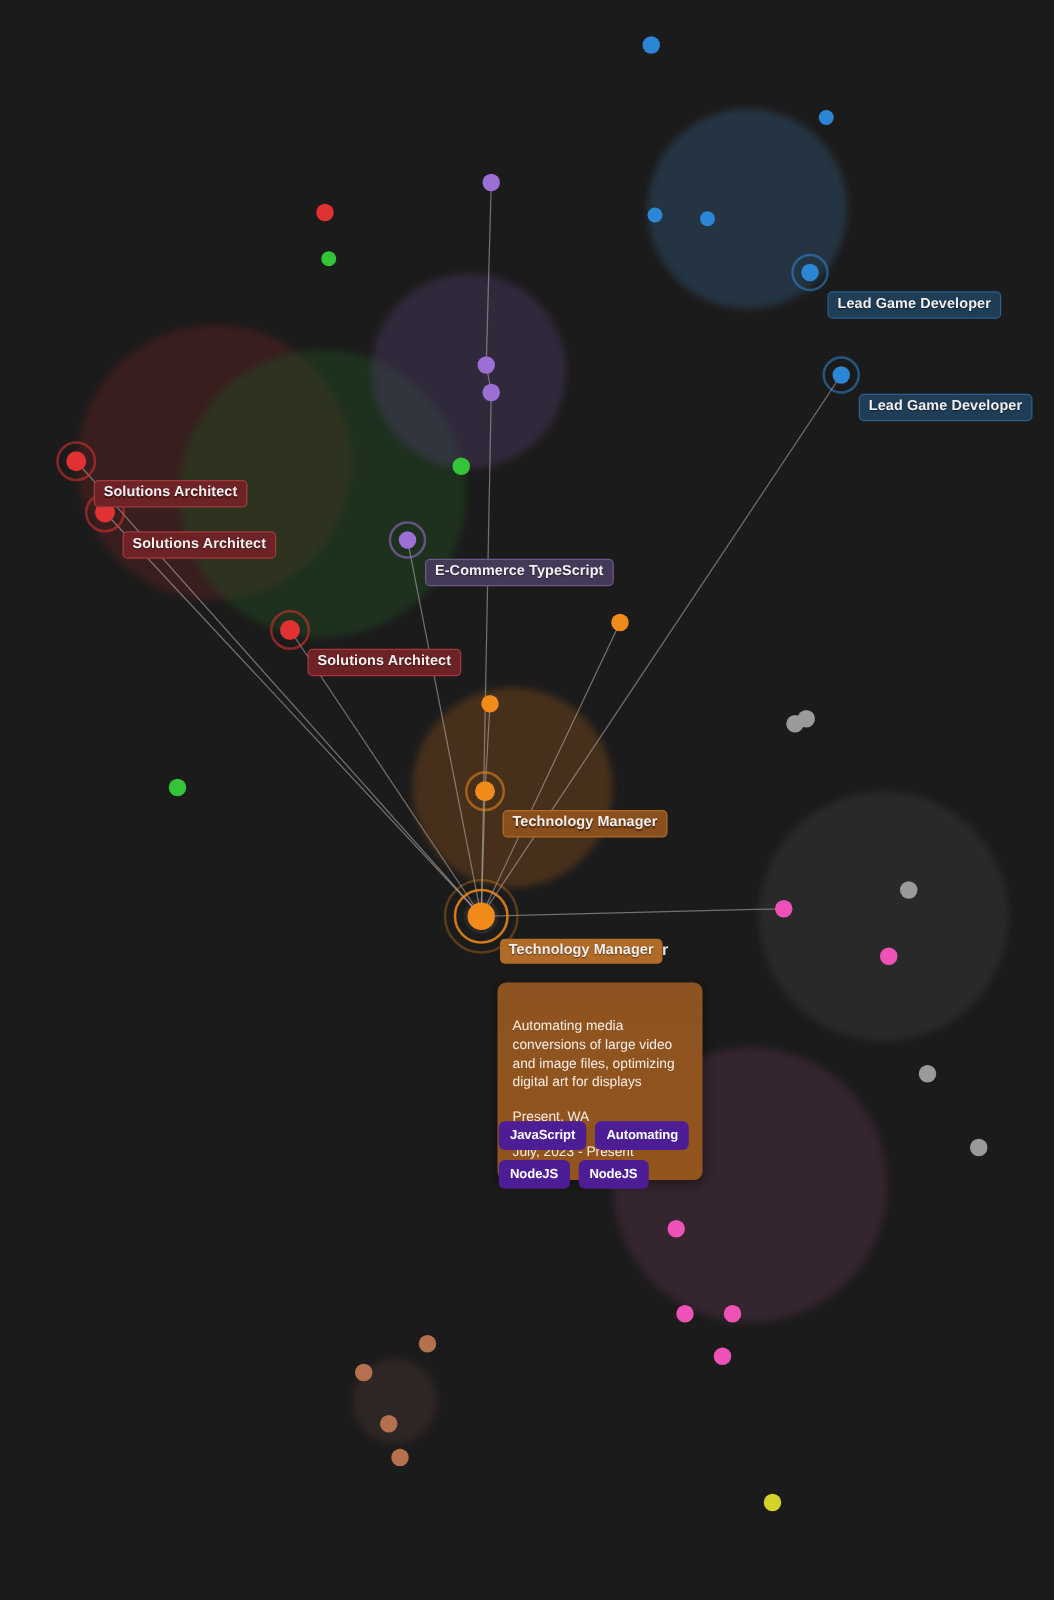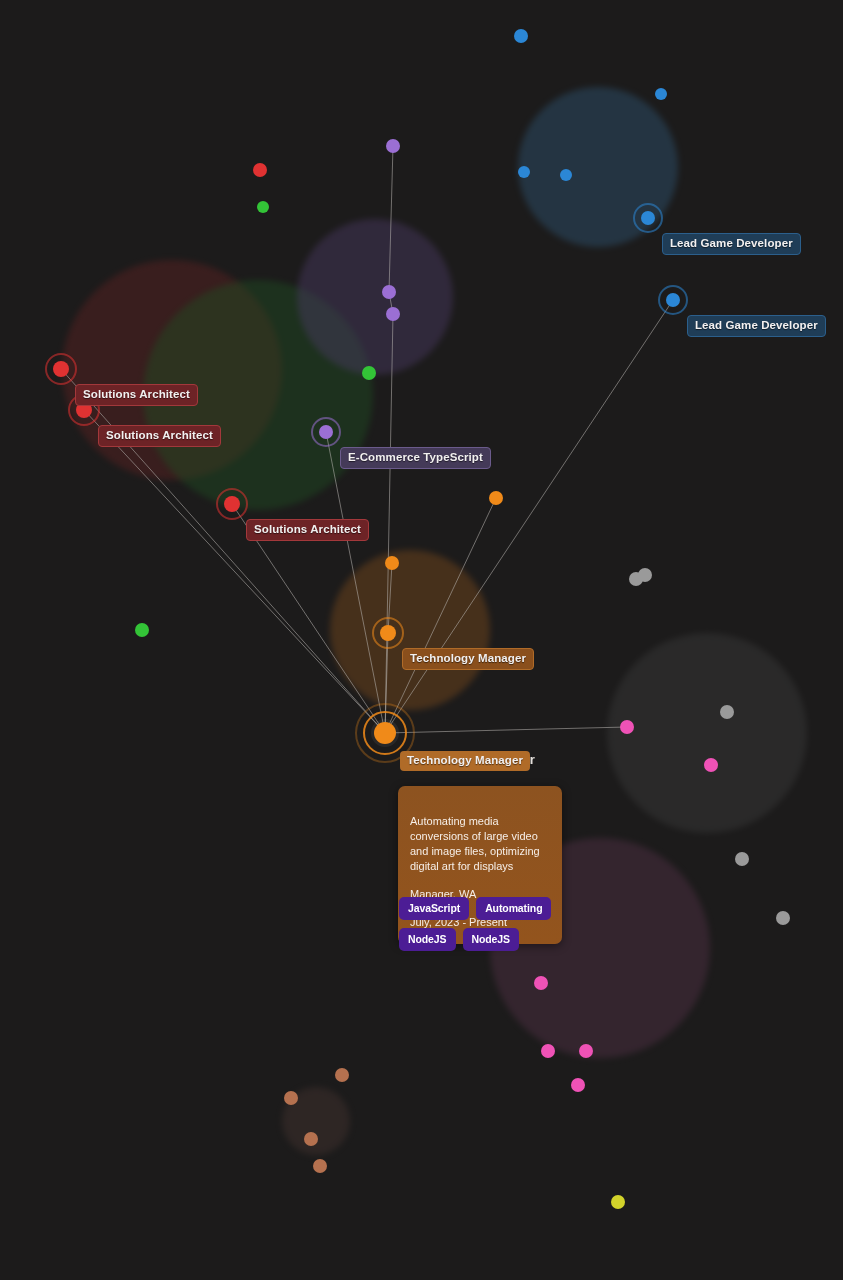--- a/index.html
+++ b/index.html
@@ -160,21 +160,21 @@
       <div class="label" style="background: rgb(109, 35, 38); border: 1px solid rgb(163, 56, 59); left: 75px; top: 384px;">Solutions Architect</div>
       <div class="label" style="background: rgb(109, 35, 38); border: 1px solid rgb(163, 56, 59); left: 98px; top: 425px;">Solutions Architect</div>
       <div class="label" style="background: rgb(109, 35, 38); border: 1px solid rgb(163, 56, 59); left: 246px; top: 519px;">Solutions Architect</div>
       <div class="label" style="background: rgb(138, 79, 28); border: 1px solid rgb(176, 107, 40); left: 402px; top: 648px;">Technology Manager</div>
     </div>
 
   <div class="bigtitle" style="left:404px; top:752px; opacity:.92;">Technology Manager</div>
 
   <div id="tooltip">
     <p>Automating media conversions of large video and image files, optimizing digital art for displays</p>
-    <p>Manager, WA</p>
+    <p>Present, WA</p>
     <p>July, 2023 - Present</p>
   </div>
 
   <div class="label" style="left:400px; top:751px; background:#b06b28; z-index:40;">Technology Manager</div>
 
   <div class="tagrow" style="left:399px; top:897px;">
       <span class="tag">JavaScript</span>
       <span class="tag">Automating</span>
     </div>
   <div class="tagrow" style="left:399px; top:928px;">

